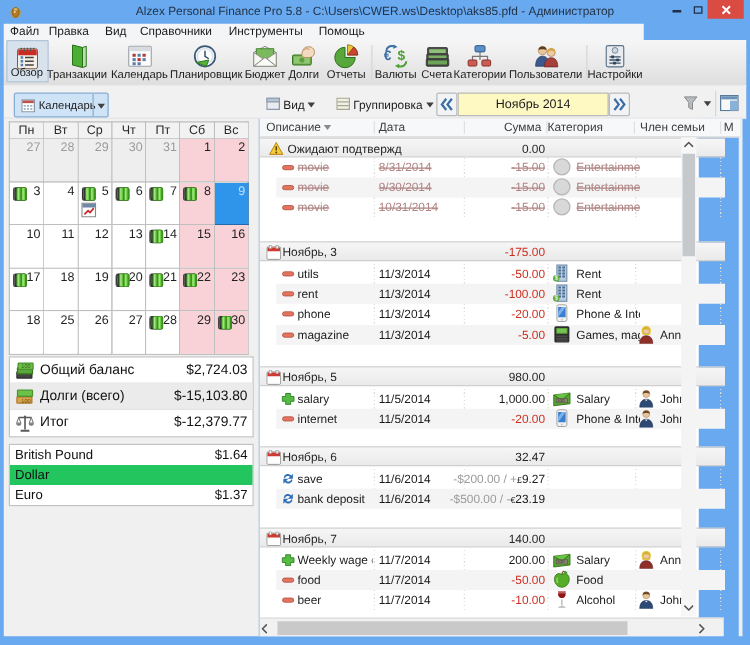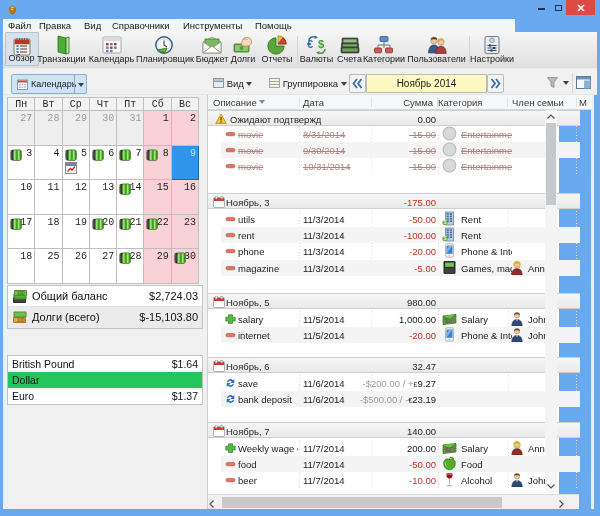--- a/index.html
+++ b/index.html
@@ -28,21 +28,21 @@
 .viewbar { position:absolute; left:3px; top:68px; width:594px; height:27px; background:#f1f1f1; border-top:1px solid #ececec; border-bottom:1px solid #e6e6e6; }
 .calbtn { position:absolute; left:8px; top:5px; width:76px; height:20px; background:#cfe3f7; border:1px solid #88aed3; border-radius:2px; font-size:9px; }
 .calbtn .arrowpart { position:absolute; right:0; top:0; width:12px; height:100%; border-left:1px solid #88aed3; }
 .vlabel { position:absolute; top:9px; font-size:9.5px; color:#1b1b1b; }
 .darr { display:inline-block; width:0; height:0; border-left:3.5px solid transparent; border-right:3.5px solid transparent; border-top:4px solid #404040; vertical-align:middle; }
 .navbtn { position:absolute; top:5px; width:17px; height:19px; background:#f2f3f4; border:1px solid #b8babc; border-radius:2px; }
 .datefld { position:absolute; left:363px; top:5px; width:121px; height:19px; background:#fef9c3; border:1px solid #b8babc; text-align:center; line-height:17px; font-size:10px; color:#1b1b1b; }
 
 .leftpane { position:absolute; left:3px; top:95px; width:204px; height:414px; background:#f0f0f0; }
 table.cal { position:absolute; left:4px; top:2px; border-collapse:collapse; }
-table.cal td { border:1px solid #bfbfbf; width:27.3px; padding:0; position:relative;font-family:Liberation Mono, monospace; }
+table.cal td { border:1px solid #bfbfbf; width:27.3px; padding:0; position:relative; }
 table.cal tr.hd td { height:13px; background:#f2f2f2; text-align:center; font-size:10px; color:#2a2a2a; }
 table.cal tr.wk td { height:34.6px; background:#fff; vertical-align:top; }
 table.cal tr.wk td.we { background:#f8d2d6; }
 table.cal tr.wk td.om { background:#efeeee; }
 table.cal td.om .d { color:#9b9b9b; }
 table.cal tr.wk td.selc { background:#2e95ea; border:1px solid #2069ab; }
 table.cal td.selc .d { color:#bfe0fa; }
 table.cal .d { position:absolute; top:2px; right:2px; font-size:10px; color:#1f1f1f; }
 table.cal .mico { position:absolute; top:3px; left:2px; width:12px; height:12px; }
 table.cal .sico { position:absolute; top:16px; left:2px; width:12px; height:12px; }
@@ -97,20 +97,21 @@
 <body>
 <div class="win">
 
   <div class="title">
     <svg class="tico" viewBox="0 0 16 16" style="left:7px;top:4px">
         <circle cx="8" cy="9" r="6" fill="#c8943c"></circle>
         <path d="M8 3 C5 3 3.5 6 4 9 C4.5 12 6 14.5 8 14.5 C10 14.5 11.5 12 12 9 C12.5 6 11 3 8 3 Z" fill="#b07c28" stroke="#7a5414" stroke-width="0.8"></path>
         <path d="M5.5 4.5 C6.5 3.5 9.5 3.5 10.5 4.5 L9.5 6 H6.5 Z" fill="#e8c060"></path>
         <circle cx="7" cy="8" r="1.2" fill="#e8d090"></circle>
       </svg>
+    <div class="txt">Alzex Personal Finance Pro 5.8 - C:\Users\CWER.ws\Desktop\aks85.pfd - Администратор</div>
     <div class="wbtn btn-min">
         <span style="position:absolute;left:5px;top:8px;width:7px;height:2px;background:#1e3048"></span>
       </div>
     <div class="wbtn btn-max">
         <span style="position:absolute;left:5px;top:5px;width:7px;height:6px;border:1.5px solid #1e3048;background:transparent"></span>
       </div>
     <div class="wbtn btn-close">
         <svg class="glyph" width="9" height="9" viewBox="0 0 12 12">
           <path d="M2 2 L10 10 M10 2 L2 10" stroke="#fff" stroke-width="2.2"></path>
         </svg>
@@ -580,20 +581,34 @@
           <span class="si"><svg viewBox="0 0 16 15">
               <rect x="1" y="7" width="13" height="6" rx="1" fill="#b07a2c"></rect>
               <rect x="2" y="8" width="11" height="4" fill="#d8a44c"></rect>
               <rect x="1.5" y="1.5" width="13" height="6" rx="1" fill="#4c9230"></rect>
               <rect x="2.5" y="2.5" width="11" height="4" fill="#6cc248"></rect>
               <text x="5" y="12" font-size="4.5" fill="#6e4a10" font-family="Liberation Sans">100</text>
             </svg></span>
           <span class="nm">Долги (всего)</span>
           <span class="vl">$-15,103.80</span>
         </div>
+  <div class="sumrow">
+          <span class="si"><svg viewBox="0 0 16 15">
+              <path d="M8 1.5 V12.5" stroke="#5a5a5a" stroke-width="1.3"></path>
+              <path d="M2.8 3 H13.2" stroke="#5a5a5a" stroke-width="1.3"></path>
+              <path d="M4.5 13.5 H11.5" stroke="#5a5a5a" stroke-width="1.6"></path>
+              <path d="M3 3 L1.3 7.5 H4.7 Z" fill="none" stroke="#6e6e6e" stroke-width="0.8"></path>
+              <path d="M1 7.5 A2 2 0 0 0 5 7.5 Z" fill="#7a7a7a"></path>
+              <path d="M13 3 L11.3 7.5 H14.7 Z" fill="none" stroke="#6e6e6e" stroke-width="0.8"></path>
+              <path d="M11 7.5 A2 2 0 0 0 15 7.5 Z" fill="#7a7a7a"></path>
+              <circle cx="8" cy="2.6" r="1" fill="#5a5a5a"></circle>
+            </svg></span>
+          <span class="nm">Итог</span>
+          <span class="vl">$-12,379.77</span>
+        </div>
 </div>
 <div class="curpanel">
   <div class="currow">
           <span class="nm">British Pound</span>
           <span class="vl">$1.64</span>
         </div>
   <div class="currow alt">
           <span class="nm">Dollar</span>
         </div>
   <div class="currow">

